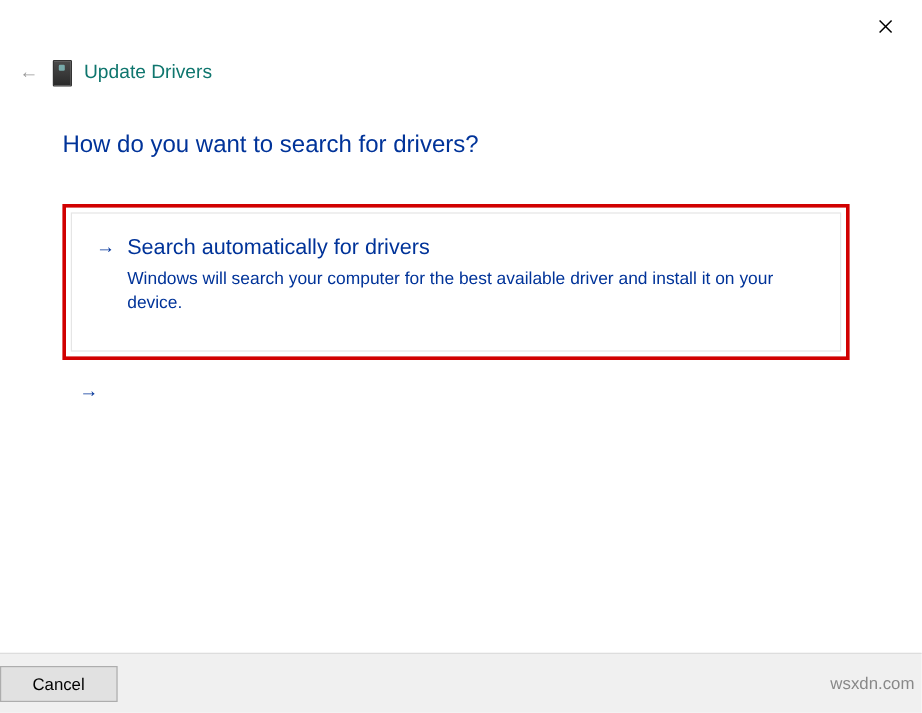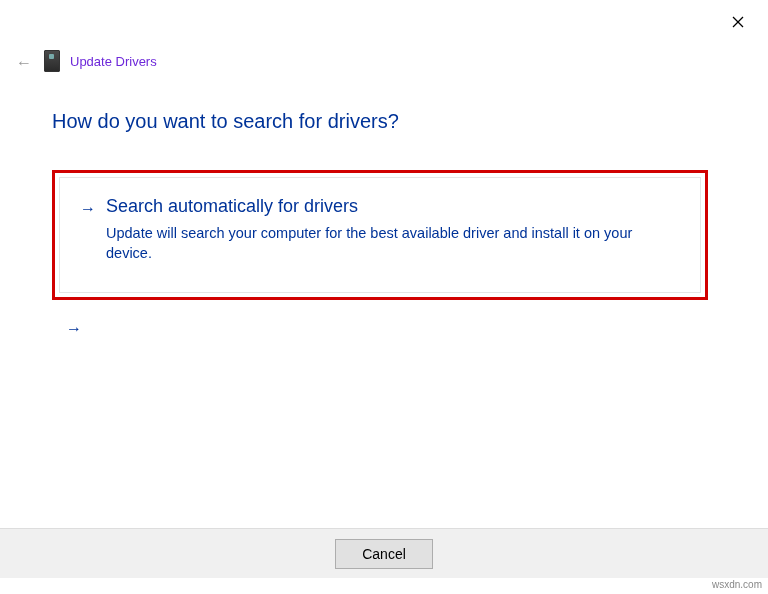--- a/index.html
+++ b/index.html
@@ -55,22 +55,22 @@
       content: "";
       position: absolute;
       top: 3px;
       left: 4px;
       width: 5px;
       height: 5px;
       background: #7aa;
       border-radius: 1px;
     }
     .title {
-      font-size: 13px;
-      color: #6d28d9;
+      font-size: 16px;
+      color: #0f766e;
     }
     .content {
       position: absolute;
       top: 110px;
       left: 52px;
       right: 60px;
     }
     .heading {
       font-size: 20px;
       font-weight: 400;
@@ -113,43 +113,43 @@
     }
     .option-desc {
       color: #003399;
       font-size: 14.5px;
       margin-left: 26px;
       line-height: 1.4;
       max-width: 560px;
     }
     .footer {
       position: absolute;
-      bottom: 16px;
+      bottom: 0;
       left: 0;
       right: 0;
       height: 50px;
       background: #f0f0f0;
       border-top: 1px solid #ddd;
       display: flex;
       align-items: center;
-      justify-content: center;
+      justify-content: flex-start;
     }
     .cancel-btn {
       background: #e1e1e1;
       border: 1px solid #adadad;
       padding: 6px 26px;
       font-size: 14px;
       cursor: pointer;
       color: #000;
     }
     .watermark {
       position: absolute;
-      bottom: 4px;
+      bottom: 17px;
       right: 6px;
-      font-size: 10px;
+      font-size: 14px;
       color: #888;
       z-index: 10;
     }
   </style>
 </head>
 <body>
 
 <div class="close-btn">
   <svg width="12" height="12" viewBox="0 0 12 12">
     <line x1="1" y1="1" x2="11" y2="11" stroke="#000" stroke-width="1.2"></line>
@@ -167,21 +167,21 @@
   <div class="heading">How do you want to search for drivers?</div>
 
   <div class="options-area">
 
     <div class="highlight-box">
       <div class="option">
         <div class="option-header">
           <span class="option-arrow">→</span>
           <span class="option-title">Search automatically for drivers</span>
         </div>
-        <div class="option-desc">Update will search your computer for the best available driver and install it on your device.</div>
+        <div class="option-desc">Windows will search your computer for the best available driver and install it on your device.</div>
       </div>
     </div>
 
     <div class="option no-border">
       <div class="option-header">
         <span class="option-arrow">→</span>
       </div>
     </div>
 
   </div>

